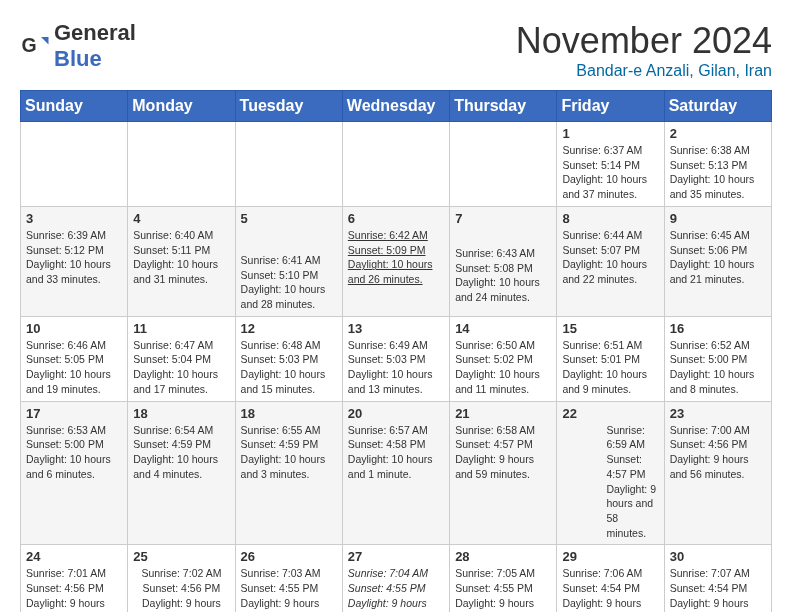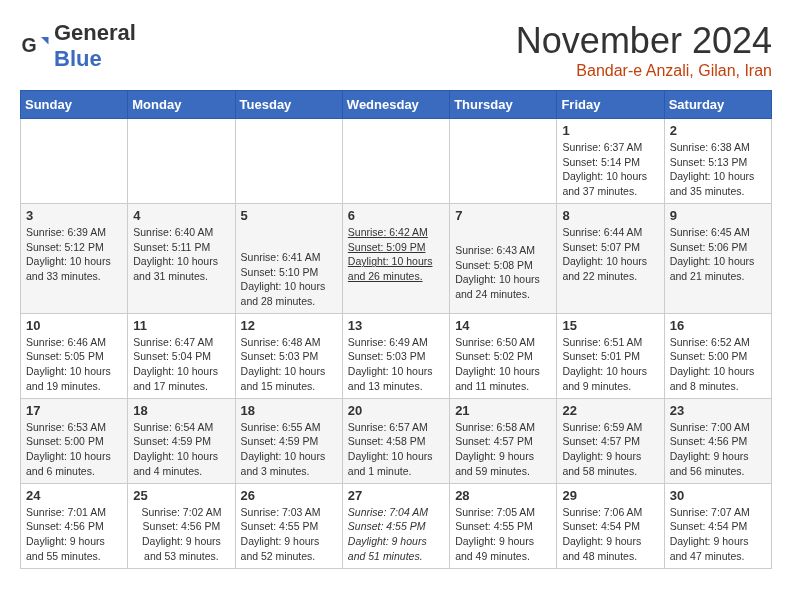--- a/index.html
+++ b/index.html
@@ -36,35 +36,35 @@
     .title-area {
       text-align: right;
     }
     .month-title {
       font-size: 36px;
       color: #333;
       font-weight: normal;
     }
     .location {
       font-size: 16px;
-      color: #c2410c;
+      color: #0369a1;
     }
     .calendar-table {
       width: 100%;
       border-collapse: collapse;
       font-size: 11px;
     }
     .calendar-table thead tr {
       background-color: #3a6bbf;
       color: white;
     }
     .calendar-table thead th {
       padding: 6px 4px;
       text-align: left;
-      font-size: 13px;
+      font-size: 16px;
       font-weight: bold;
       border: 1px solid #2a5aaf;
     }
     .calendar-table tbody td {
       border: 1px solid #ccc;
       vertical-align: top;
       padding: 4px 5px;
       min-height: 80px;
       background: #fff;
       width: calc(100% / 7);
@@ -257,21 +257,21 @@
 Daylight: 10 hours and 1 minute.</div>
         </td>
         <td>
           <span class="day-number">21</span>
           <div class="day-info" style="white-space: pre-line;">Sunrise: 6:58 AM
 Sunset: 4:57 PM
 Daylight: 9 hours and 59 minutes.</div>
         </td>
         <td>
           <span class="day-number">22</span>
-          <div class="day-info" style="white-space: pre-line;">Sunrise: 6:59 AM
+          <div class="day-info" style="white-space: pre-line; margin-left: 44px;">Sunrise: 6:59 AM
 Sunset: 4:57 PM
 Daylight: 9 hours and 58 minutes.</div>
         </td>
         <td>
           <span class="day-number">23</span>
           <div class="day-info" style="white-space: pre-line;">Sunrise: 7:00 AM
 Sunset: 4:56 PM
 Daylight: 9 hours and 56 minutes.</div>
         </td>
       </tr>

